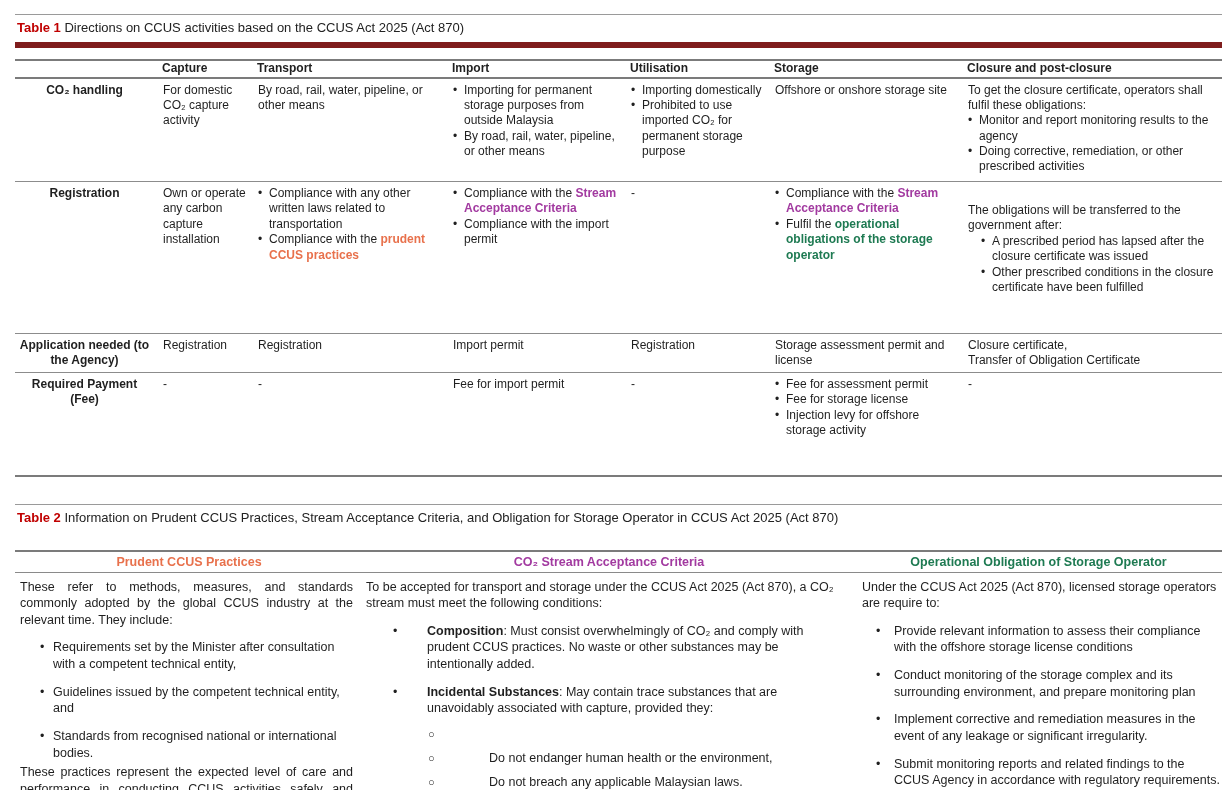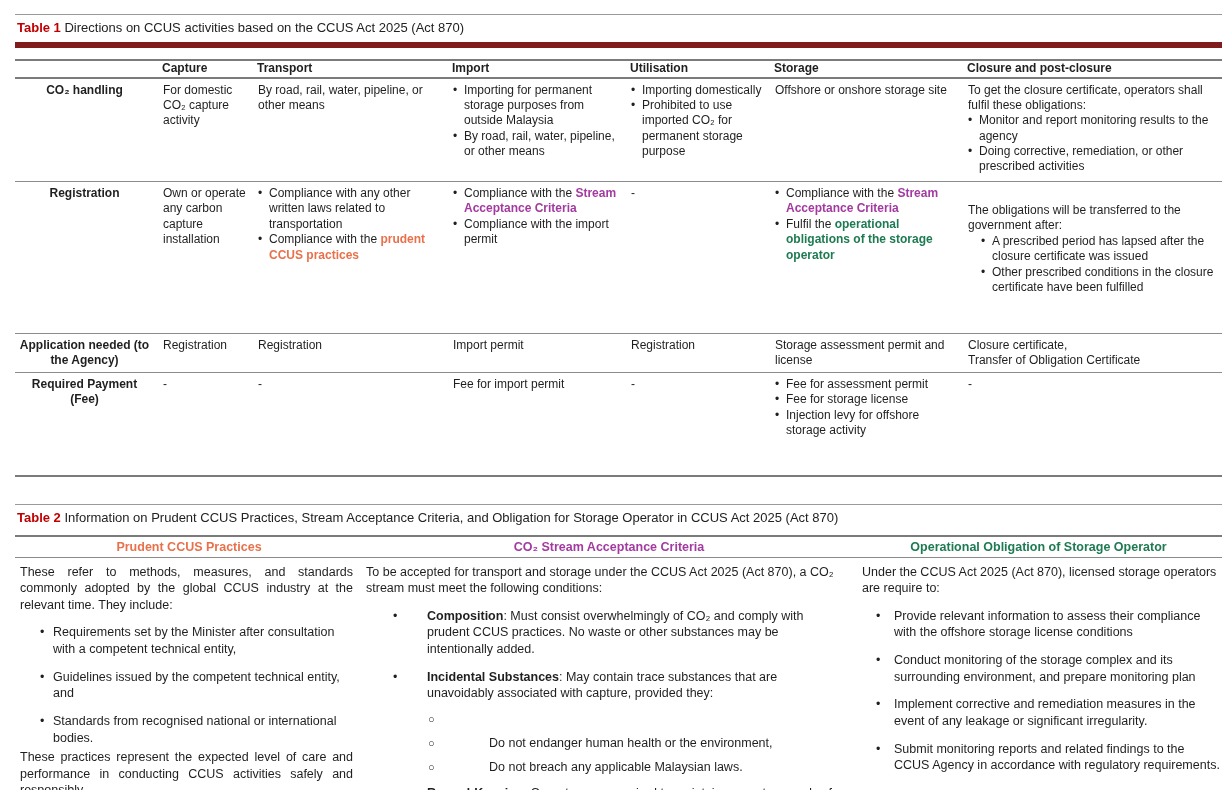--- a/index.html
+++ b/index.html
@@ -14,21 +14,21 @@
   
   .tbl-title {
     border-top: 1px solid #9a9a9a;
     border-bottom: 6px solid #7f1d1d;
     padding: 5px 2px 6px 2px;
     font-size: 13px; line-height: 1.25;
     margin-bottom: 11px;
   }
   .tbl-title .tbl-label { font-weight: bold; color: #C00000; }
   .tbl-title .tbl-text { color: #222; }
-  .title2 { margin-top: 27px; margin-bottom: 0; border-bottom: none; padding-bottom: 8px; }
+  .title2 { margin-top: 27px; margin-bottom: 15px; border-bottom: none; padding-bottom: 8px; }
 
   
   table.t1 {
     width: 1207px; border-collapse: collapse; table-layout: fixed;
     font-size: 12px; line-height: 1.28;
     border-top: 2px solid #7b7b7b; border-bottom: 2px solid #7b7b7b;
   }
   .t1 thead tr { border-bottom: 2px solid #7b7b7b; height: 17px; }
   .t1 th { font-weight: bold; text-align: left; padding: 0 2px; font-size: 12px; vertical-align: middle; }
   .t1 tbody tr + tr { border-top: 1.5px solid #8c8c8c; }

